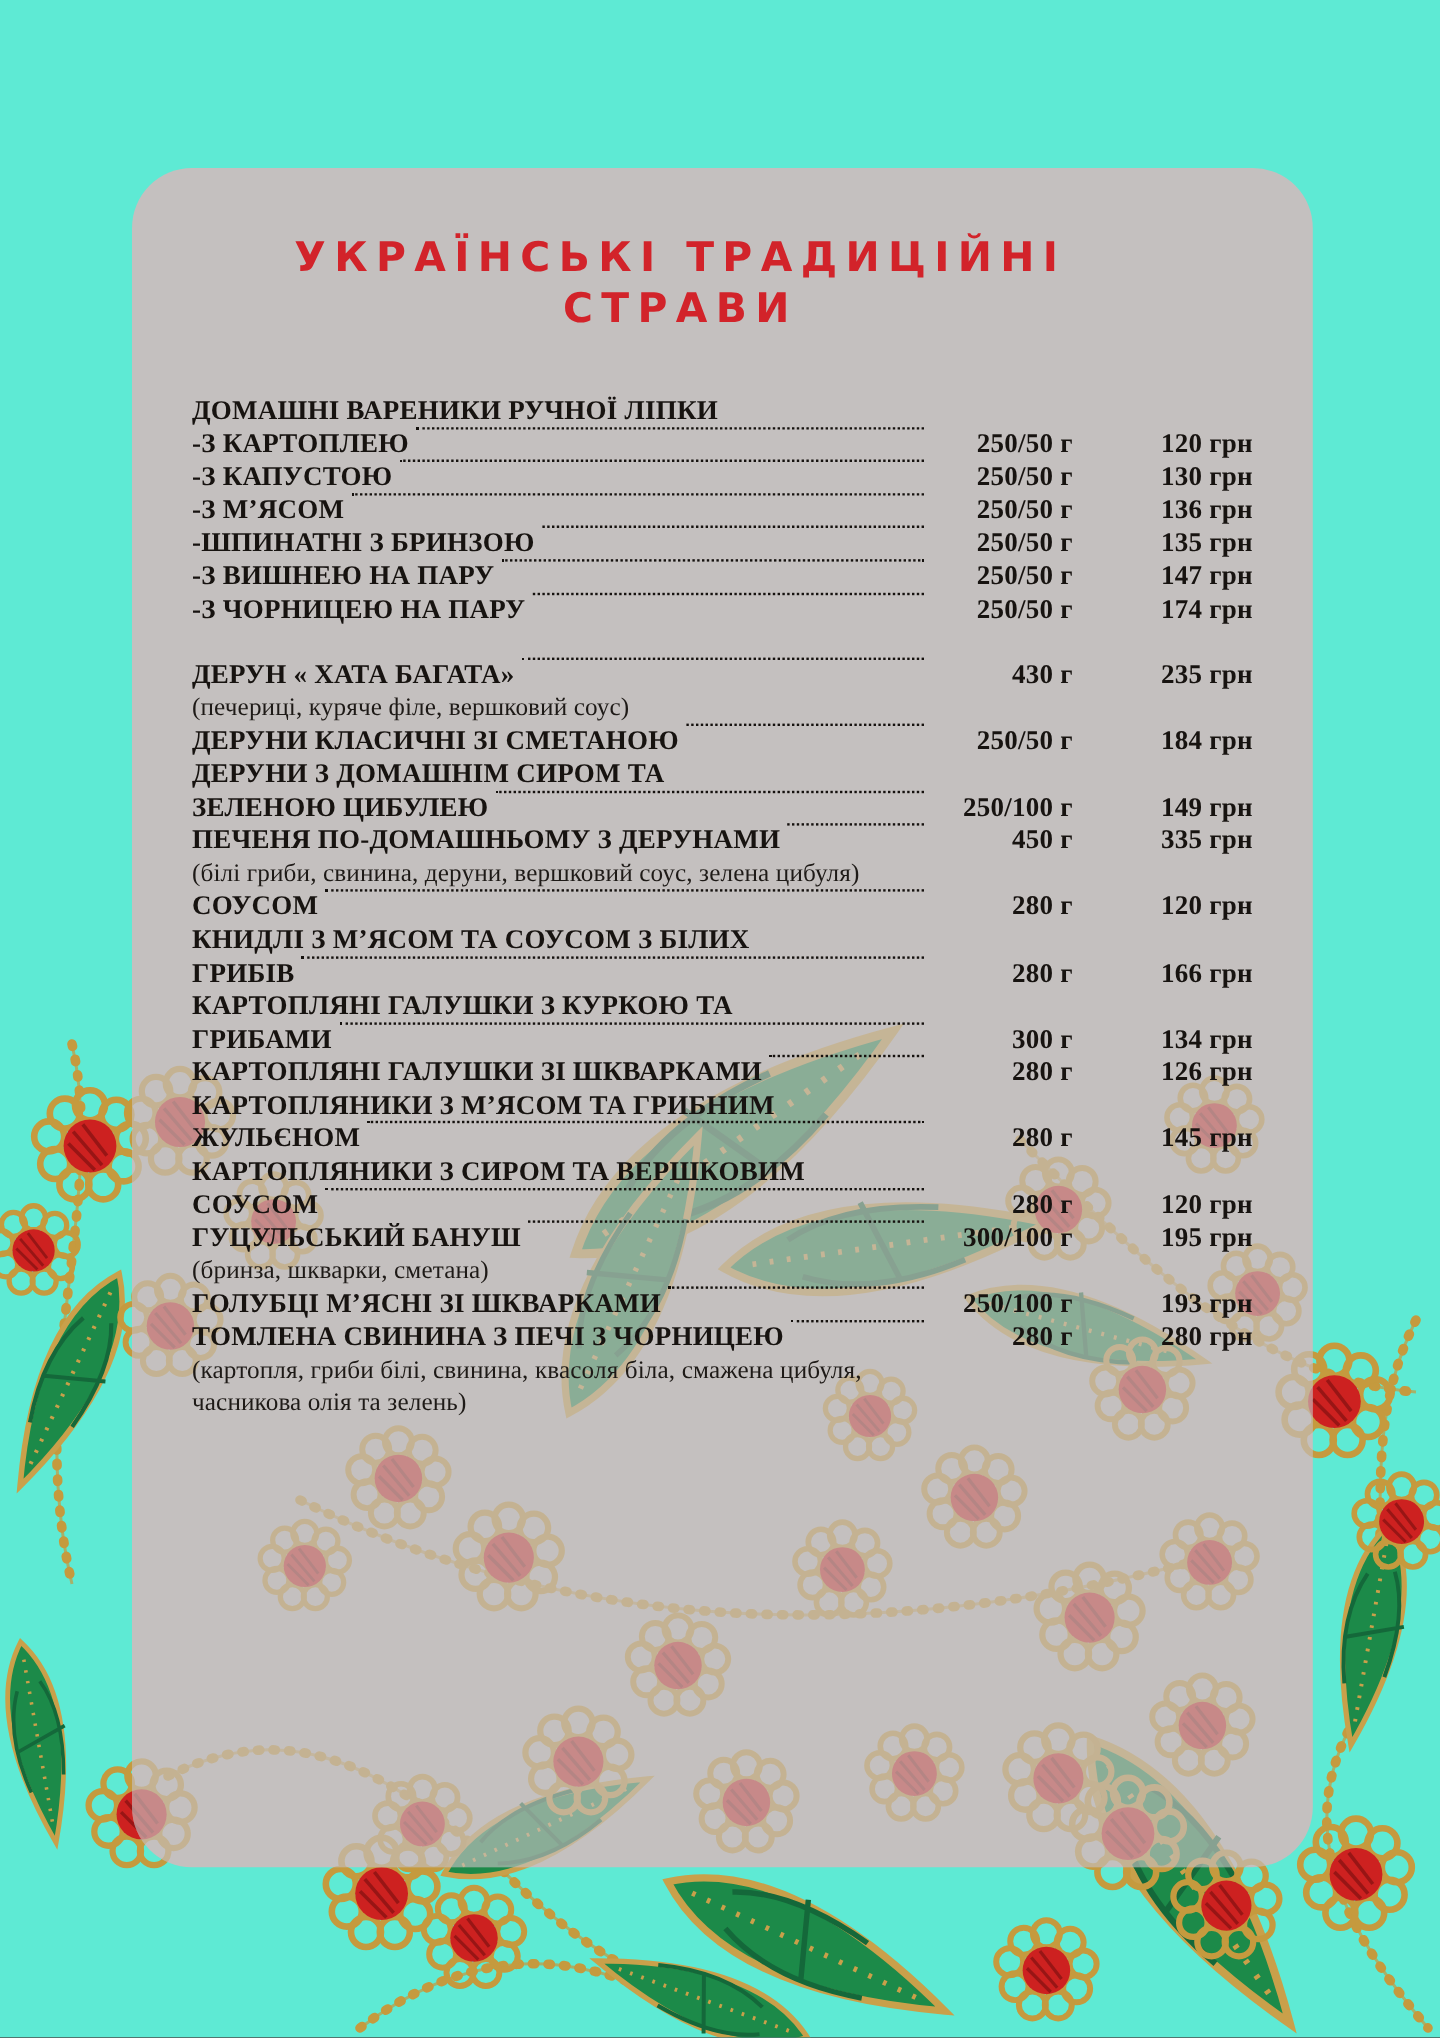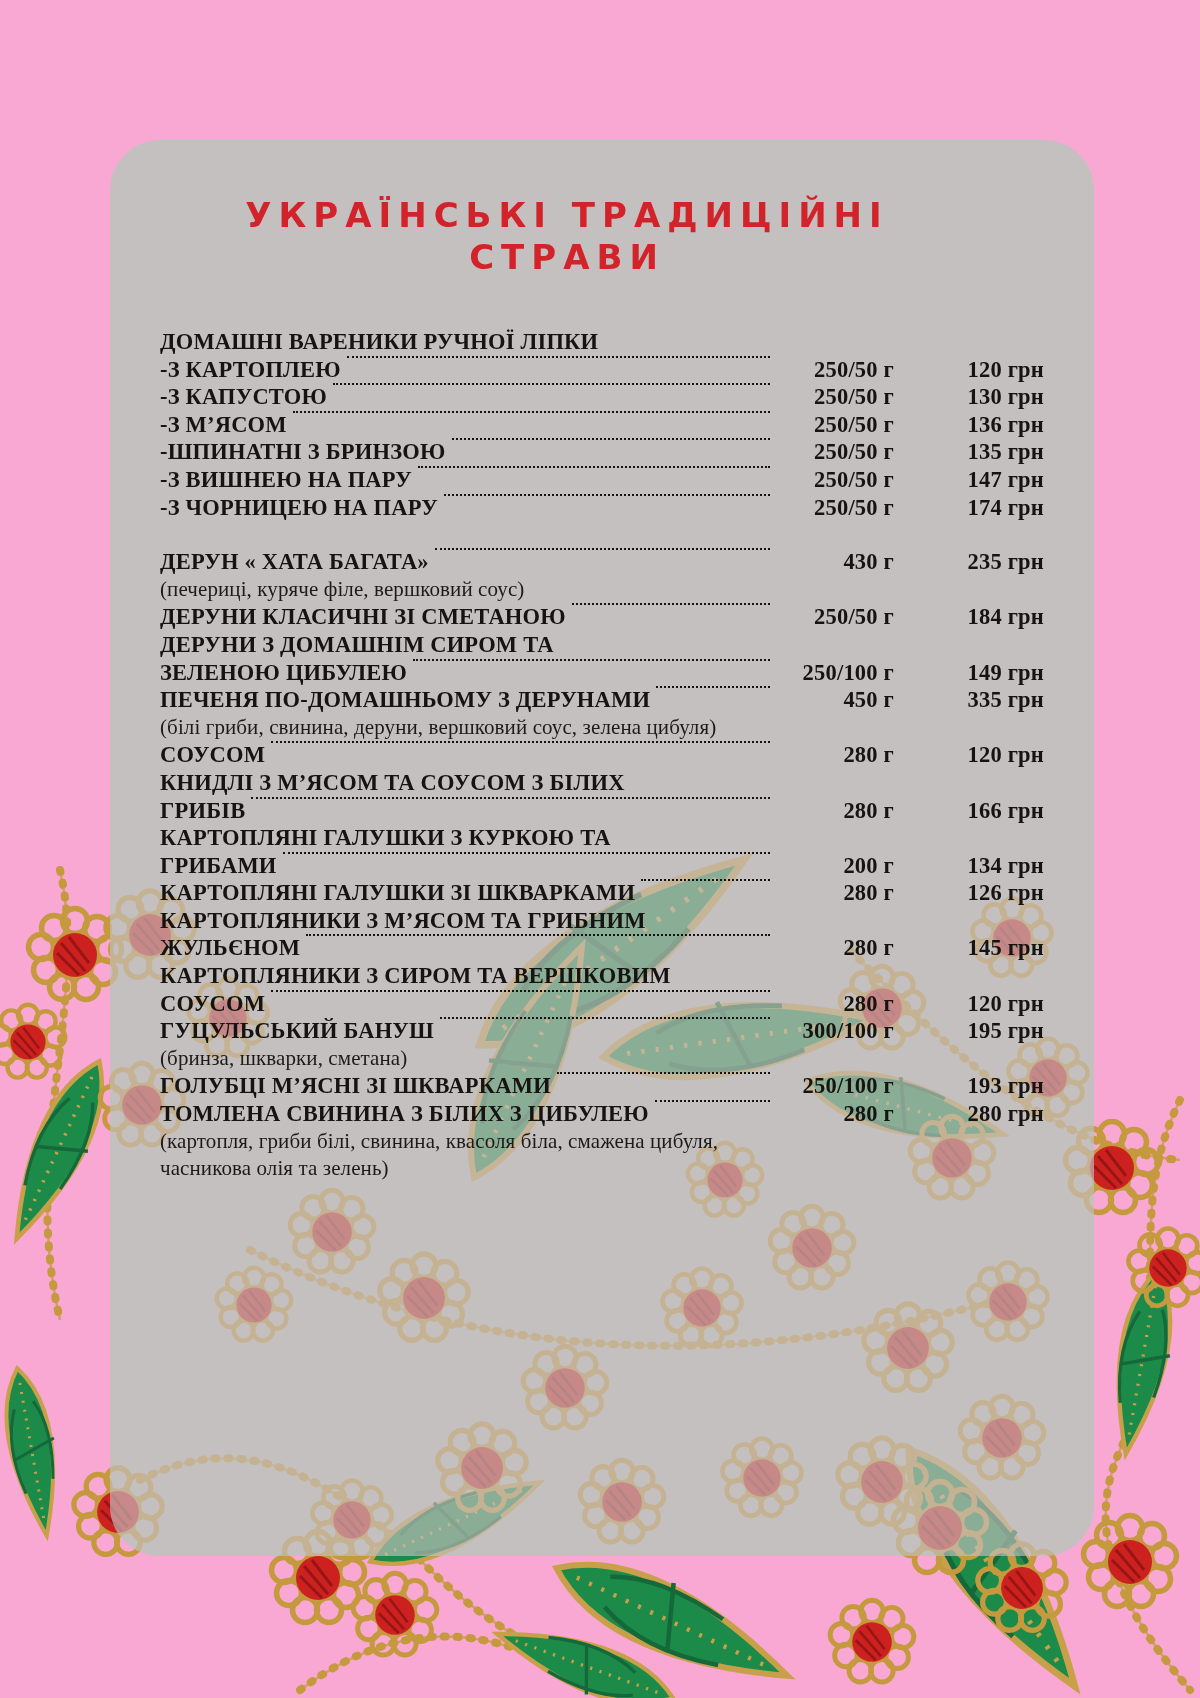--- a/index.html
+++ b/index.html
@@ -1,16 +1,16 @@
 <!DOCTYPE html>
 <html><head>
 <meta charset="utf-8">
 <style>
   html,body{margin:0;padding:0;background:#363130;}
-  .stage{position:relative;width:1200px;height:1698px;background:#f9a8d4;overflow:hidden;
+  .stage{position:relative;width:1200px;height:1698px;background:#5eead4;overflow:hidden;
          font-family:"Liberation Serif",serif;color:#171310;}
   .decor{position:absolute;left:0;top:0;width:1200px;height:1698px;pointer-events:none;}
   .panel{position:absolute;left:110px;top:140px;width:984px;height:1416px;
          background:#c4c0bf;border-radius:50px;overflow:hidden;}
   .panel .decor{left:-110px;top:-140px;opacity:0.34;}
   .content{position:absolute;left:50px;top:40px;width:884px;z-index:3;}
   .title{font-family:"DejaVu Sans",sans-serif;font-weight:bold;font-size:34px;
          letter-spacing:7px;color:#d2232a;text-align:center;margin:14px 70px 50px 0;
          line-height:42px;}
   .rows{width:100%;}
@@ -205,21 +205,21 @@
           <div class="row">
             <div class="name">ГРИБІВ</div>
             <div class="leader"></div>
             <div class="portion">280 г</div>
             <div class="price">166 грн</div>
           </div>
           <div class="namewrap">КАРТОПЛЯНІ ГАЛУШКИ З КУРКОЮ ТА</div>
           <div class="row">
             <div class="name">ГРИБАМИ</div>
             <div class="leader"></div>
-            <div class="portion">200 г</div>
+            <div class="portion">300 г</div>
             <div class="price">134 грн</div>
           </div>
           <div class="row">
             <div class="name">КАРТОПЛЯНІ ГАЛУШКИ ЗІ ШКВАРКАМИ</div>
             <div class="leader"></div>
             <div class="portion">280 г</div>
             <div class="price">126 грн</div>
           </div>
           <div class="namewrap">КАРТОПЛЯНИКИ З М’ЯСОМ ТА ГРИБНИМ</div>
           <div class="row">
@@ -242,21 +242,21 @@
             <div class="price">195 грн</div>
           </div>
           <div class="note">(бринза, шкварки, сметана)</div>
           <div class="row">
             <div class="name">ГОЛУБЦІ М’ЯСНІ ЗІ ШКВАРКАМИ</div>
             <div class="leader"></div>
             <div class="portion">250/100 г</div>
             <div class="price">193 грн</div>
           </div>
           <div class="row">
-            <div class="name">ТОМЛЕНА СВИНИНА З БІЛИХ З ЦИБУЛЕЮ</div>
+            <div class="name">ТОМЛЕНА СВИНИНА З ПЕЧІ З ЧОРНИЦЕЮ</div>
             <div class="leader"></div>
             <div class="portion">280 г</div>
             <div class="price">280 грн</div>
           </div>
           <div class="note">(картопля, гриби білі, свинина, квасоля біла, смажена цибуля, часникова олія та зелень)</div>
         </div>
     </div>
   </div>
 
 </div>

